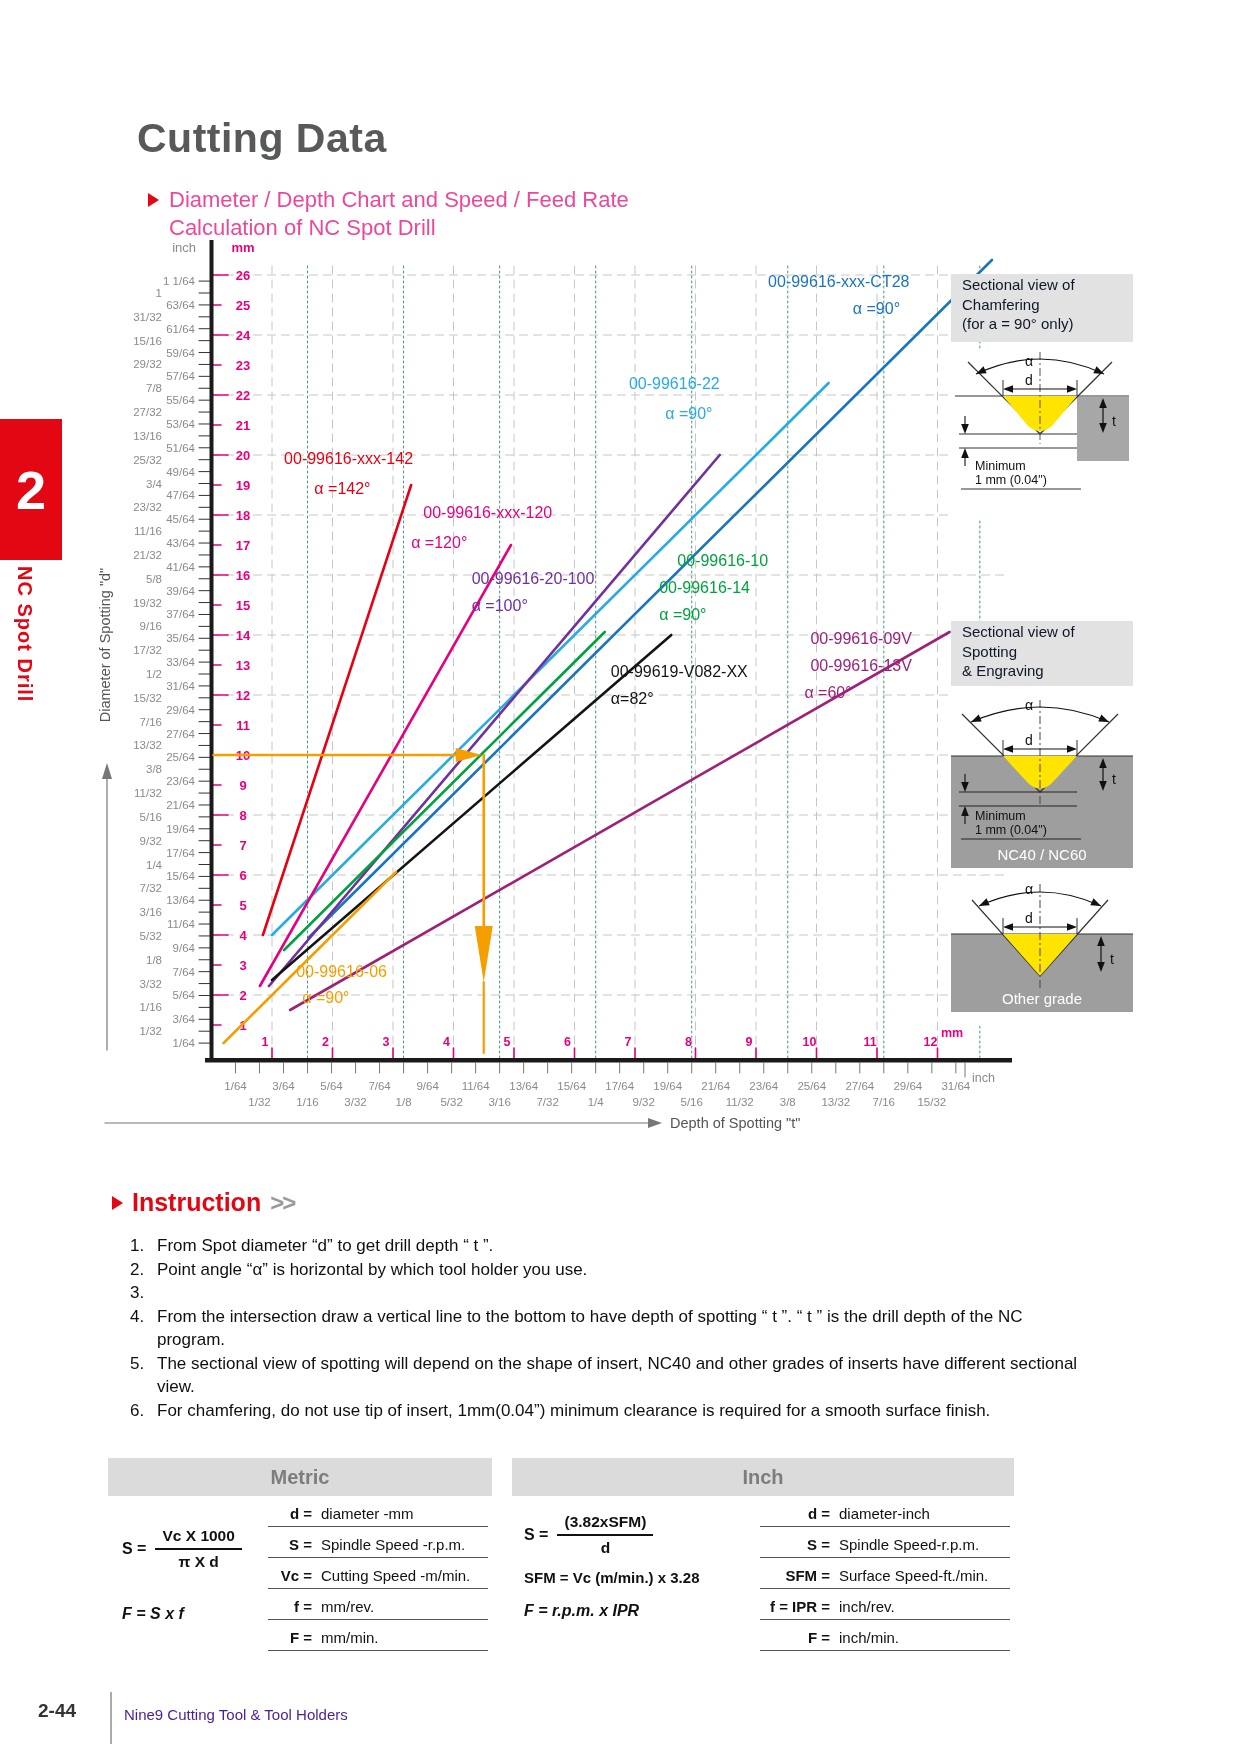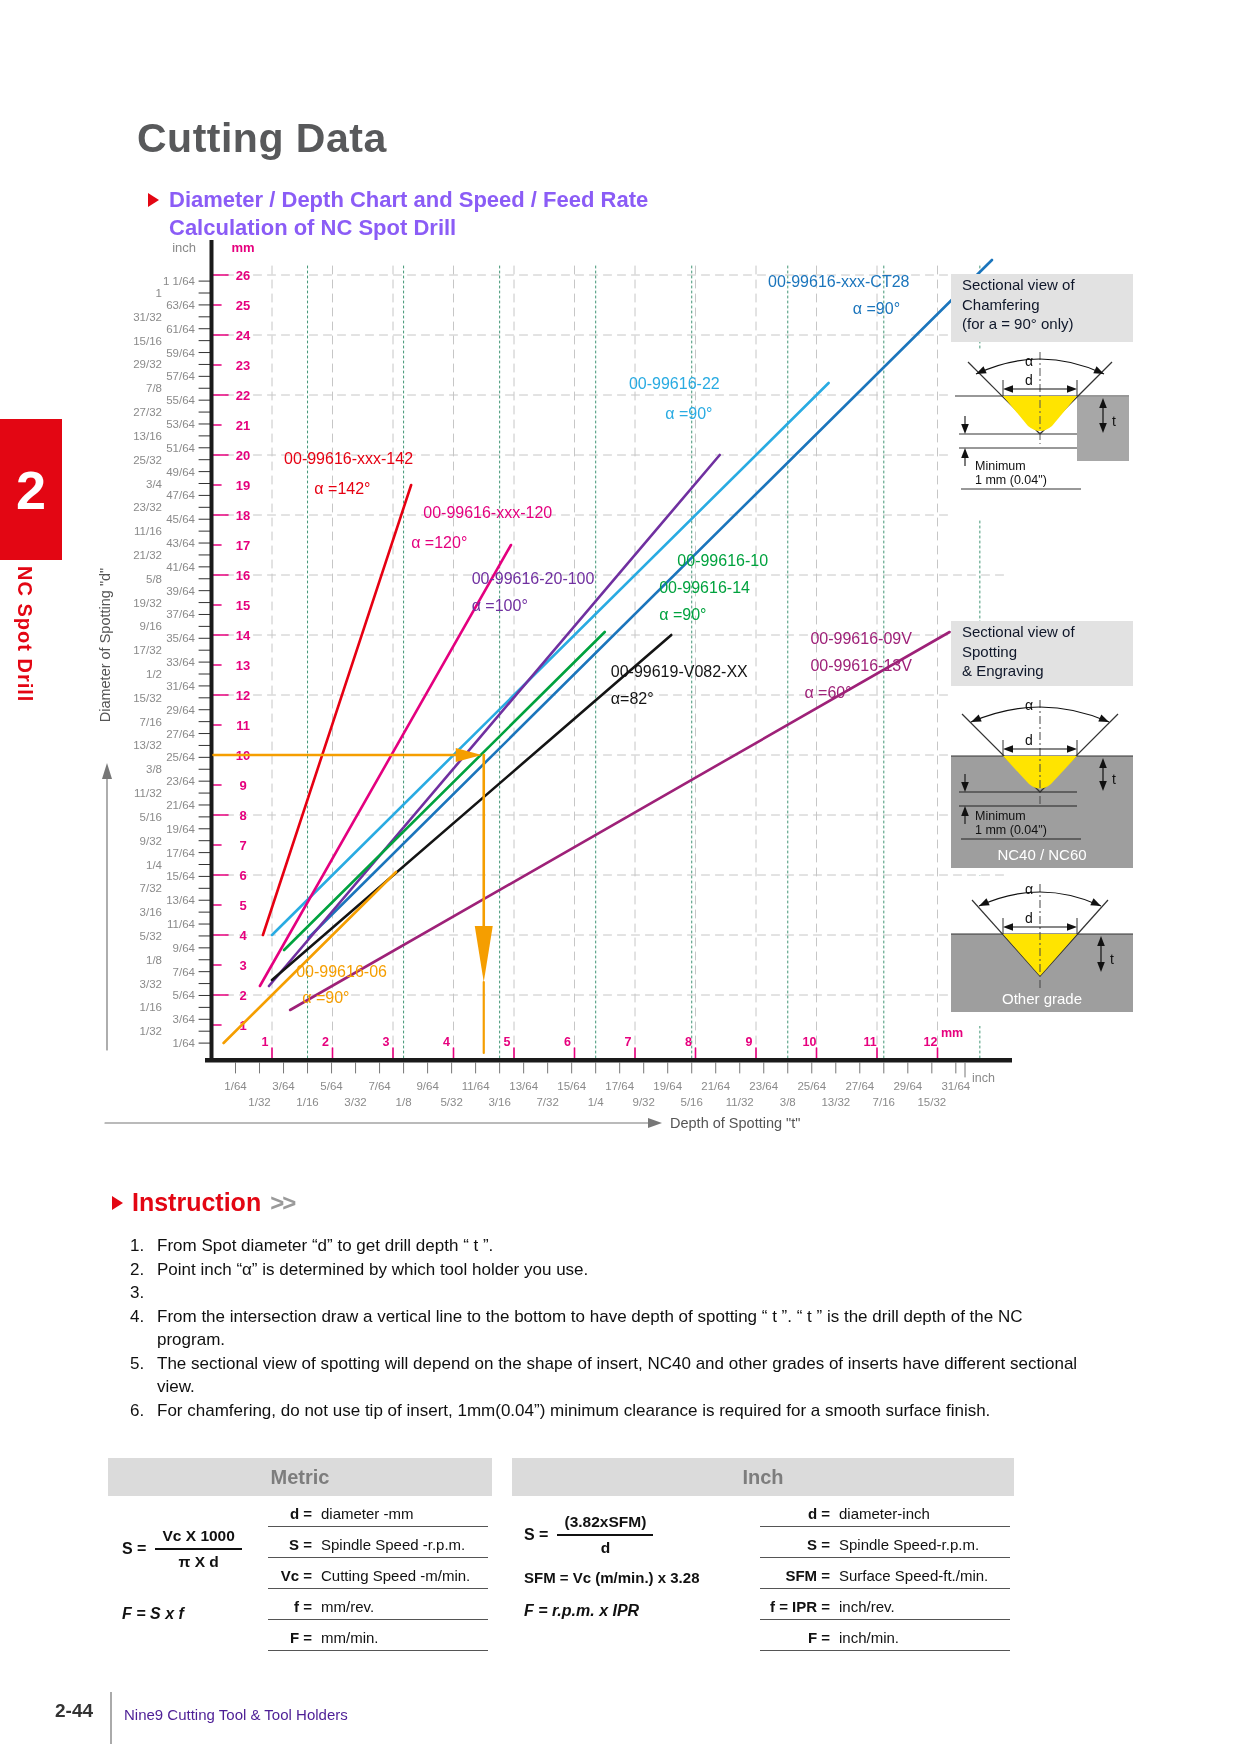--- a/index.html
+++ b/index.html
@@ -1,21 +1,21 @@
 <!DOCTYPE html>
 <html><head>
 <meta charset="utf-8">
 <style>
   html,body{margin:0;padding:0;background:#fff;font-family:"Liberation Sans",sans-serif;}
   #page{position:relative;width:1241px;height:1755px;background:#fff;overflow:hidden;}
   .abs{position:absolute;}
   #main-title{left:137px;top:104px;font-size:41px;font-weight:bold;color:#58595b;letter-spacing:0.5px;margin-top:11px;}
   .red-tri{width:0;height:0;border-left:11px solid #E30613;border-top:7px solid transparent;border-bottom:7px solid transparent;}
   #section-heading{left:148px;top:186px;display:flex;gap:10px;}
-  #section-heading .lines{font-size:22px;font-weight:bold;color:#8b5cf6;line-height:28px;}
+  #section-heading .lines{font-size:22px;font-weight:normal;color:#ec4899;line-height:28px;}
   #tab-box{left:0;top:419px;width:62px;height:141px;background:#E30613;color:#fff;display:flex;align-items:center;justify-content:center;font-size:54px;font-weight:bold;}
   #tab-text{left:13px;top:566px;height:200px;writing-mode:vertical-rl;color:#E30613;font-weight:bold;font-size:20px;letter-spacing:1px;}
   .panel-header{width:182px;background:#E2E2E2;color:#0f172a;font-size:15px;line-height:19.5px;padding:1px 0 8px 11px;box-sizing:border-box;}
   .panel-diagram{width:182px;background:#fff;}
   #instruction-heading{left:112px;top:1188px;display:flex;align-items:center;gap:9px;}
   #instruction-heading .word{font-size:25px;font-weight:bold;color:#E30613;}
   #instruction-heading .chev{font-size:24px;font-weight:bold;color:#9a9a9a;letter-spacing:-2px;}
   #instruction-list{left:130px;top:1234px;width:960px;}
   .instr-item{display:flex;font-size:17px;line-height:23.5px;color:#101010;}
   .instr-item .num{width:27px;flex:none;}
@@ -33,21 +33,21 @@
   .frac{display:inline-flex;flex-direction:column;text-align:center;margin-left:9px;font-size:15.5px;}
   .frac .num{border-bottom:2px solid #111;padding:1px 7px 3px;}
   .frac .den{padding:3px 7px 0;}
   .f2{font-size:16px;font-style:italic;}
   .metric .f2{margin-top:34px;}
   .inch .sfm{margin-top:12px;font-size:15px;}
   .inch .f2{margin-top:16px;}
   .defrow{display:flex;align-items:baseline;border-bottom:1.5px solid #555;padding:9px 0 4px;font-size:15px;color:#111;}
   .defrow .sym{font-weight:bold;min-width:44px;text-align:right;margin-right:9px;white-space:nowrap;}
   .inch .defrow .sym{min-width:70px;}
-  #footer-page{left:55px;top:1700px;font-size:19px;font-weight:bold;color:#333;}
+  #footer-page{left:38px;top:1700px;font-size:19px;font-weight:bold;color:#333;}
   #footer-divider{left:110px;top:1692px;width:2px;height:52px;background:#aaa;}
   #footer-brand{left:124px;top:1706px;font-size:15px;color:#4c1d95;}
 </style>
 </head>
 <body>
 
 <div id="page">
 
   <div id="main-title" class="abs">Cutting Data</div>
 
@@ -532,21 +532,21 @@
     <span class="word">Instruction</span>
     <span class="chev">&gt;&gt;</span>
   </div>
   <div id="instruction-list" class="abs">
     <div class="instr-item">
         <span class="num">1.</span>
         <span>From Spot diameter “d” to get drill depth “ t ”.</span>
       </div>
     <div class="instr-item">
         <span class="num">2.</span>
-        <span>Point inch “α”  is determined by which tool holder you use.</span>
+        <span>Point angle “α”  is horizontal by which tool holder you use.</span>
       </div>
     <div class="instr-item">
         <span class="num">3.</span>
       </div>
     <div class="instr-item">
         <span class="num">4.</span>
         <span>From the intersection draw a vertical line to the bottom to have depth of spotting “ t ”. “ t ” is the drill depth of the NC program.</span>
       </div>
     <div class="instr-item">
         <span class="num">5.</span>

